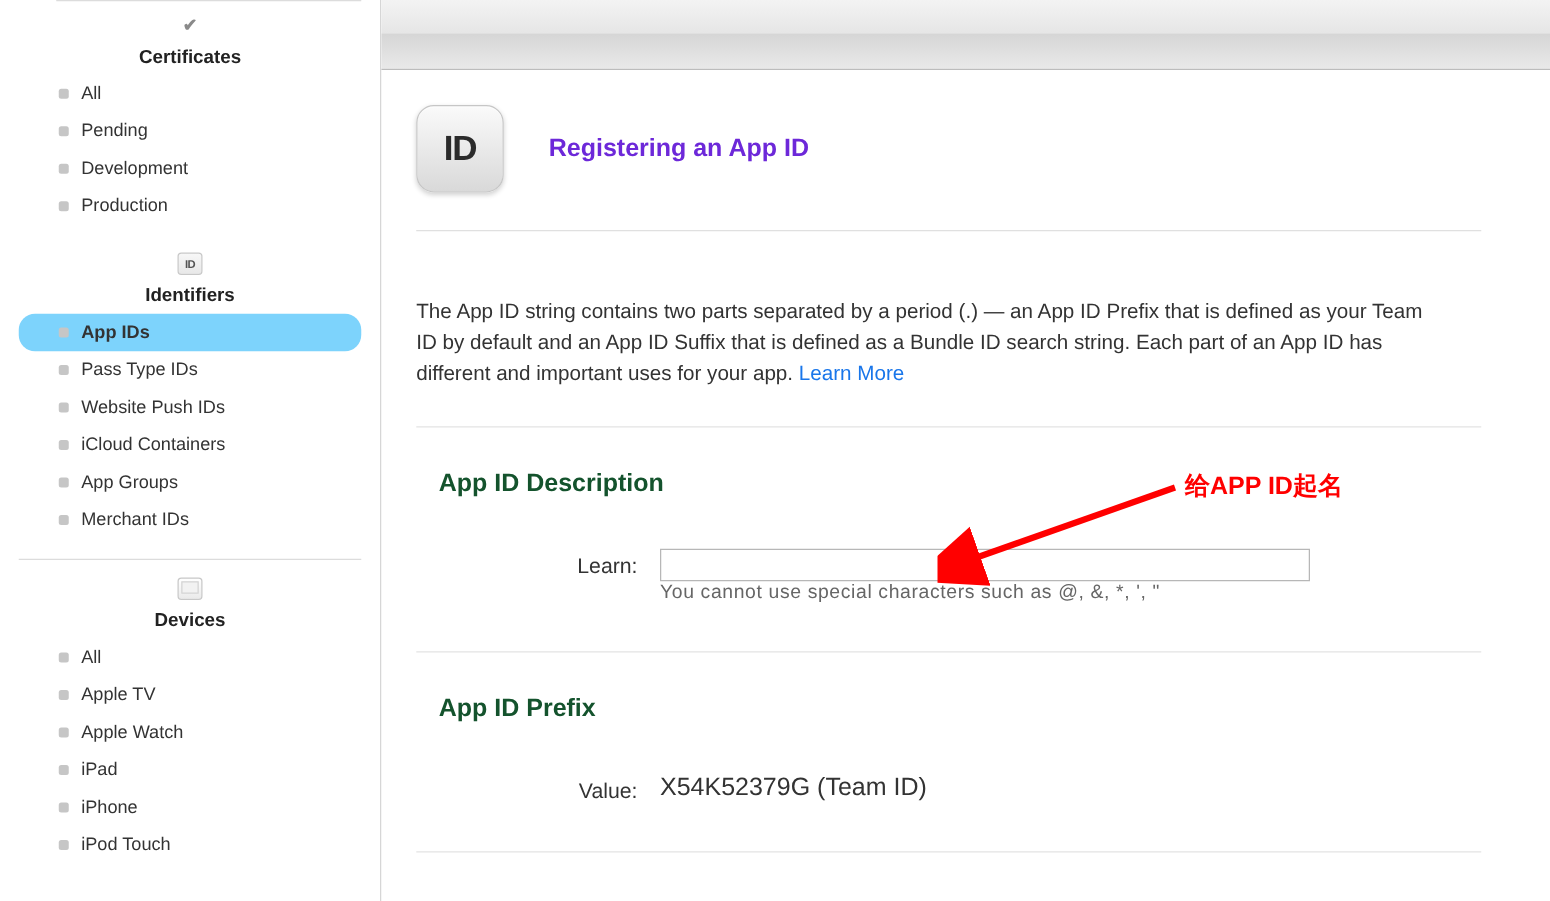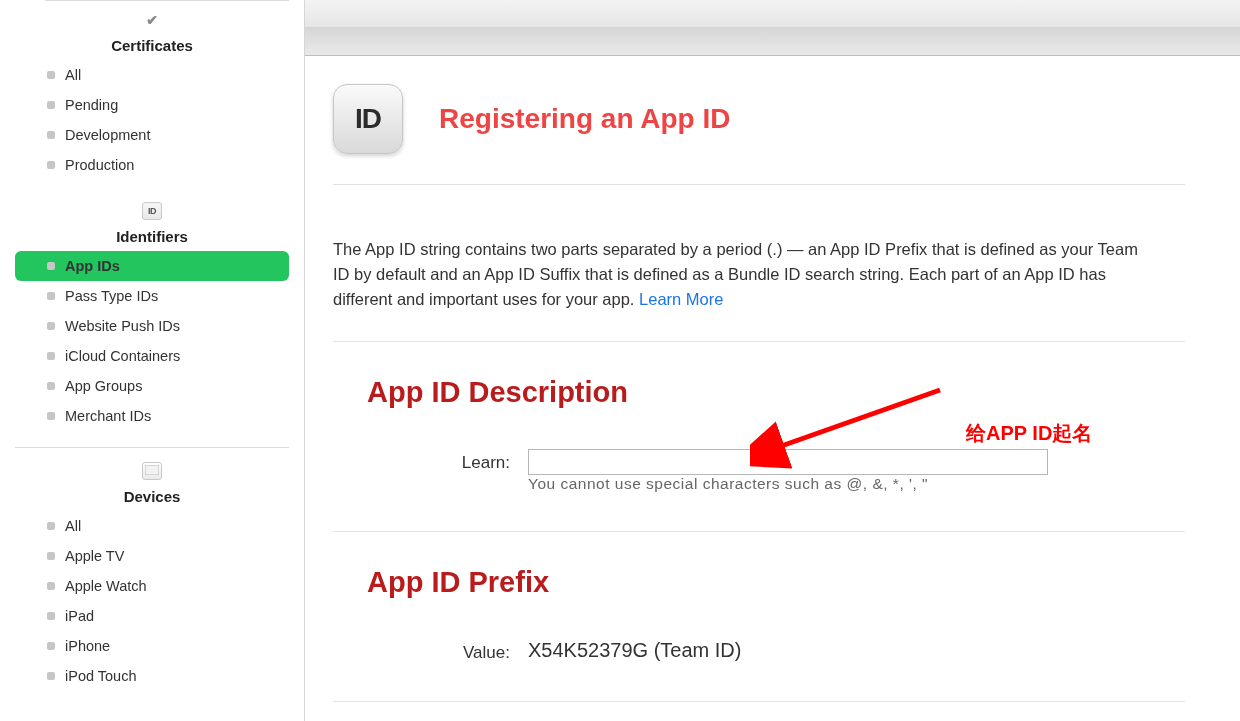--- a/index.html
+++ b/index.html
@@ -91,22 +91,23 @@
       cursor:pointer;
       user-select:none;
     }
     .side-item .bullet {
       width:8px; height:8px;
       background:#c6c6c6;
       border-radius:2px;
       flex:0 0 8px;
     }
     .side-item.active {
-      background:#22c55e;
+      background:#7dd3fc;
       font-weight:700;
+      border-radius:13px;
     }
 
     
     .main {
       flex:1;
       position: relative;
       display:flex;
       flex-direction:column;
       overflow:hidden;
     }
@@ -132,44 +133,44 @@
       background: linear-gradient(#fafafa,#d9d9d9);
       border: 1px solid #c6c6c6;
       box-shadow: 0 2px 4px rgba(0,0,0,0.18), inset 0 1px 0 rgba(255,255,255,0.6);
       display:flex; align-items:center; justify-content:center;
       font-weight:800;
       font-size: 28px;
       color:#2b2b2b;
       letter-spacing:-1px;
     }
     h1.page-title {
-      font-size: 28px;
+      font-size: 20px;
       font-weight: 700;
-      color:#ef4444;
+      color:#6d28d9;
     }
 
     .hr { height:1px; background:#e0e0e0; margin: 0 0 0 0; }
 
     p.intro {
       margin-top: 52px;
       font-size: 16.5px;
       line-height: 1.5;
       color:#333;
       max-width: 820px;
     }
     p.intro a { color:#1976ea; text-decoration:none; cursor:pointer; }
 
     .hr2 { height:1px; background:#e4e4e4; margin-top: 30px; }
 
     h2.section-h2 {
-      font-size: 29px;
+      font-size: 20px;
       font-weight: 700;
-      color:#b91c1c;
+      color:#14532d;
       margin-top: 34px;
-      margin-left: 34px;
+      margin-left: 18px;
     }
 
     .form-row {
       display:flex;
       align-items:flex-start;
       margin-top: 40px;
     }
     .form-row .label-col {
       width: 195px;
       text-align: right;
@@ -347,15 +348,15 @@
 
   <div class="annotation" style="left:0; top:0; width:100%; height:100%;">
     <svg class="arrow" width="300" height="120" style="left:445px; top:370px;">
       <defs>
         <marker id="ah" markerWidth="14" markerHeight="14" refX="3" refY="5" orient="auto">
           <polygon points="0,0 12,5 0,10" fill="#f00"></polygon>
         </marker>
       </defs>
       <line x1="190" y1="20" x2="20" y2="80" stroke="#f00" stroke-width="5" marker-end="url(#ah)"></line>
     </svg>
-    <div class="ann-text" style="left:661px; top:375px;margin-top:45px;">给APP ID起名</div>
+    <div class="ann-text" style="left:643px; top:375px;">给APP ID起名</div>
   </div>
 </main>
 
 </body></html>

